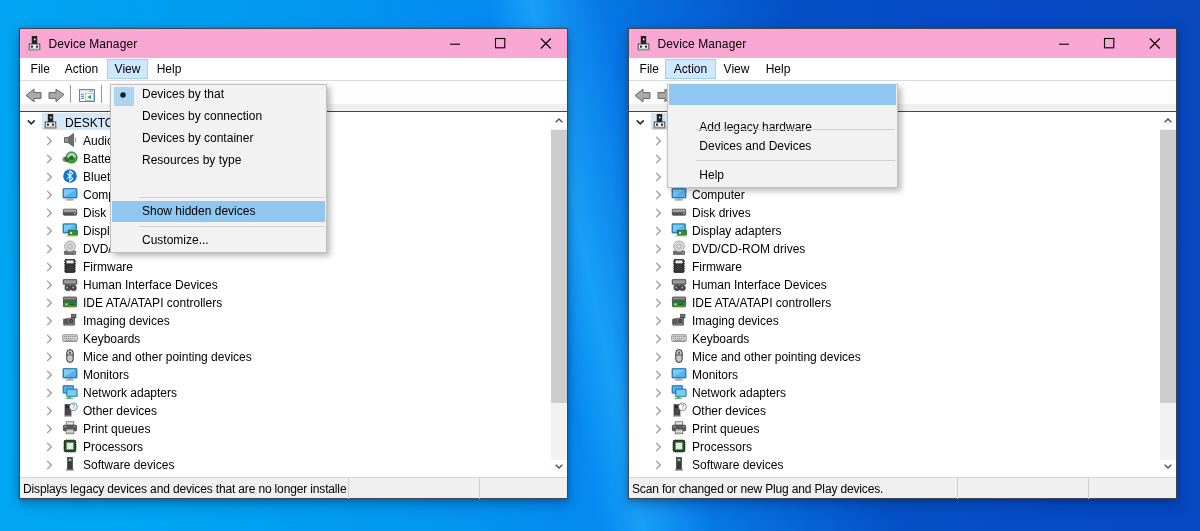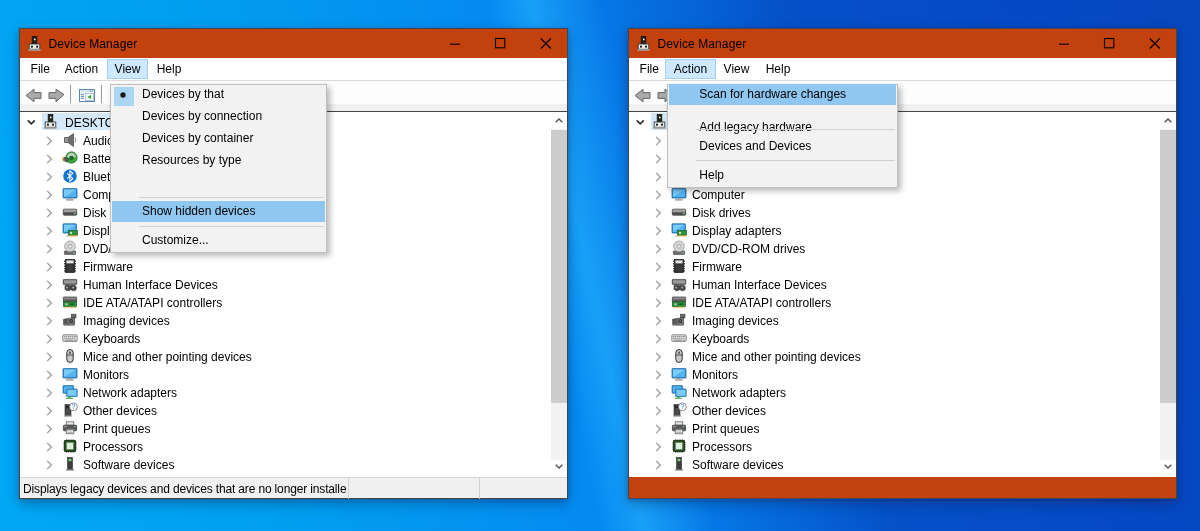--- a/index.html
+++ b/index.html
@@ -1,19 +1,19 @@
 <!DOCTYPE html>
 <html><head><meta charset="utf-8"><style>
 *{margin:0;padding:0;box-sizing:border-box}
 html,body{width:1200px;height:531px;overflow:hidden}
 body{font-family:"Liberation Sans",sans-serif;position:relative;
 background:
 linear-gradient(78deg, #02a8f4 0%, #00a2f0 16%, #0299f0 30%, #058af2 45.7%, #18a0f8 49%, #0677e6 54.5%, #0551c8 68%, #0549c6 85%, #0848be 100%);
 }
-.win{position:absolute;top:28px;width:549px;height:471px;background:#c2410c;border:1px solid #43474c;box-shadow:0 5px 12px rgba(0,25,70,0.34), 0 1px 4px rgba(0,25,70,0.22)}
+.win{position:absolute;top:28px;width:549px;height:471px;background:#f9a8d4;border:1px solid #43474c;box-shadow:0 5px 12px rgba(0,25,70,0.34), 0 1px 4px rgba(0,25,70,0.22)}
 .tt{position:absolute;left:28.5px;top:8px;font-size:12px;color:#000;letter-spacing:0.1px}
 .cap{position:absolute;top:0;width:46px;height:30px}
 .mbar{position:absolute;left:0;top:29px;width:547px;height:23px;border-bottom:1px solid #dadada;background:#fff}
 .mi{position:absolute;top:1px;height:20px;line-height:20px;font-size:12px;text-align:center;color:#000}
 .mi.hl{background:#cde8ff;border:1px solid #9fd1f7;line-height:18px}
 .tbr{position:absolute;left:0;top:52px;width:547px;height:31px;background:#fdfdfd;border-bottom:1.5px solid #454545}
 .tbr:after{content:"";position:absolute;left:0;top:23px;width:547px;height:6.5px;background:#f0f0f0}
 .tsep{position:absolute;top:4px;width:1px;height:18px;background:#9a9a9a}
 .tree{position:absolute;left:0;top:83px;width:547px;height:365px;background:#fff;overflow:hidden}
 .lb{position:absolute;height:18px;line-height:18px;font-size:12px;color:#000;white-space:pre}
@@ -663,21 +663,25 @@
 <svg style="position:absolute;left:4px;top:6px;width:8px;height:5px" viewBox="0 0 8 5">
           <path d="M0.7 4.2 4 1 7.3 4.2" fill="none" stroke="#505050" stroke-width="1.4"></path>
         </svg>
 <div style="position:absolute;left:0;top:18px;width:16px;height:273px;background:#cdcdcd"></div>
 <div style="position:absolute;left:0;top:348px;width:16px;height:17px;background:#fdfdfd"></div>
 <svg style="position:absolute;left:4px;top:351.5px;width:8px;height:5px" viewBox="0 0 8 5">
           <path d="M0.7 0.8 4 4 7.3 0.8" fill="none" stroke="#505050" stroke-width="1.4"></path>
         </svg>
 </div>
 </div>
+<div class="stat">
+      <div class="stxt" style="width:324px">Scan for changed or new Plug and Play devices.</div>
+      <div class="sdiv" style="left:327.5px"></div>
+      <div class="sdiv" style="left:458.5px"></div>
+    </div>
 <div class="popup" style="left:37.8px;top:54.5px;width:231px;height:104px">
 <div class="phl" style="top:-0.3px"></div>
-<div class="pit" style="top:-1.2px">Scan for hardware changes</div>
 <div class="pit" style="top:31px">Add legacy hardware</div>
 <div class="psep" style="top:44.7px"></div>
 <div class="pit" style="top:50px">Devices and Devices</div>
 <div class="psep" style="top:75.5px"></div>
 <div class="pit" style="top:79px">Help</div>
 </div>
 </div>
 </body></html>

